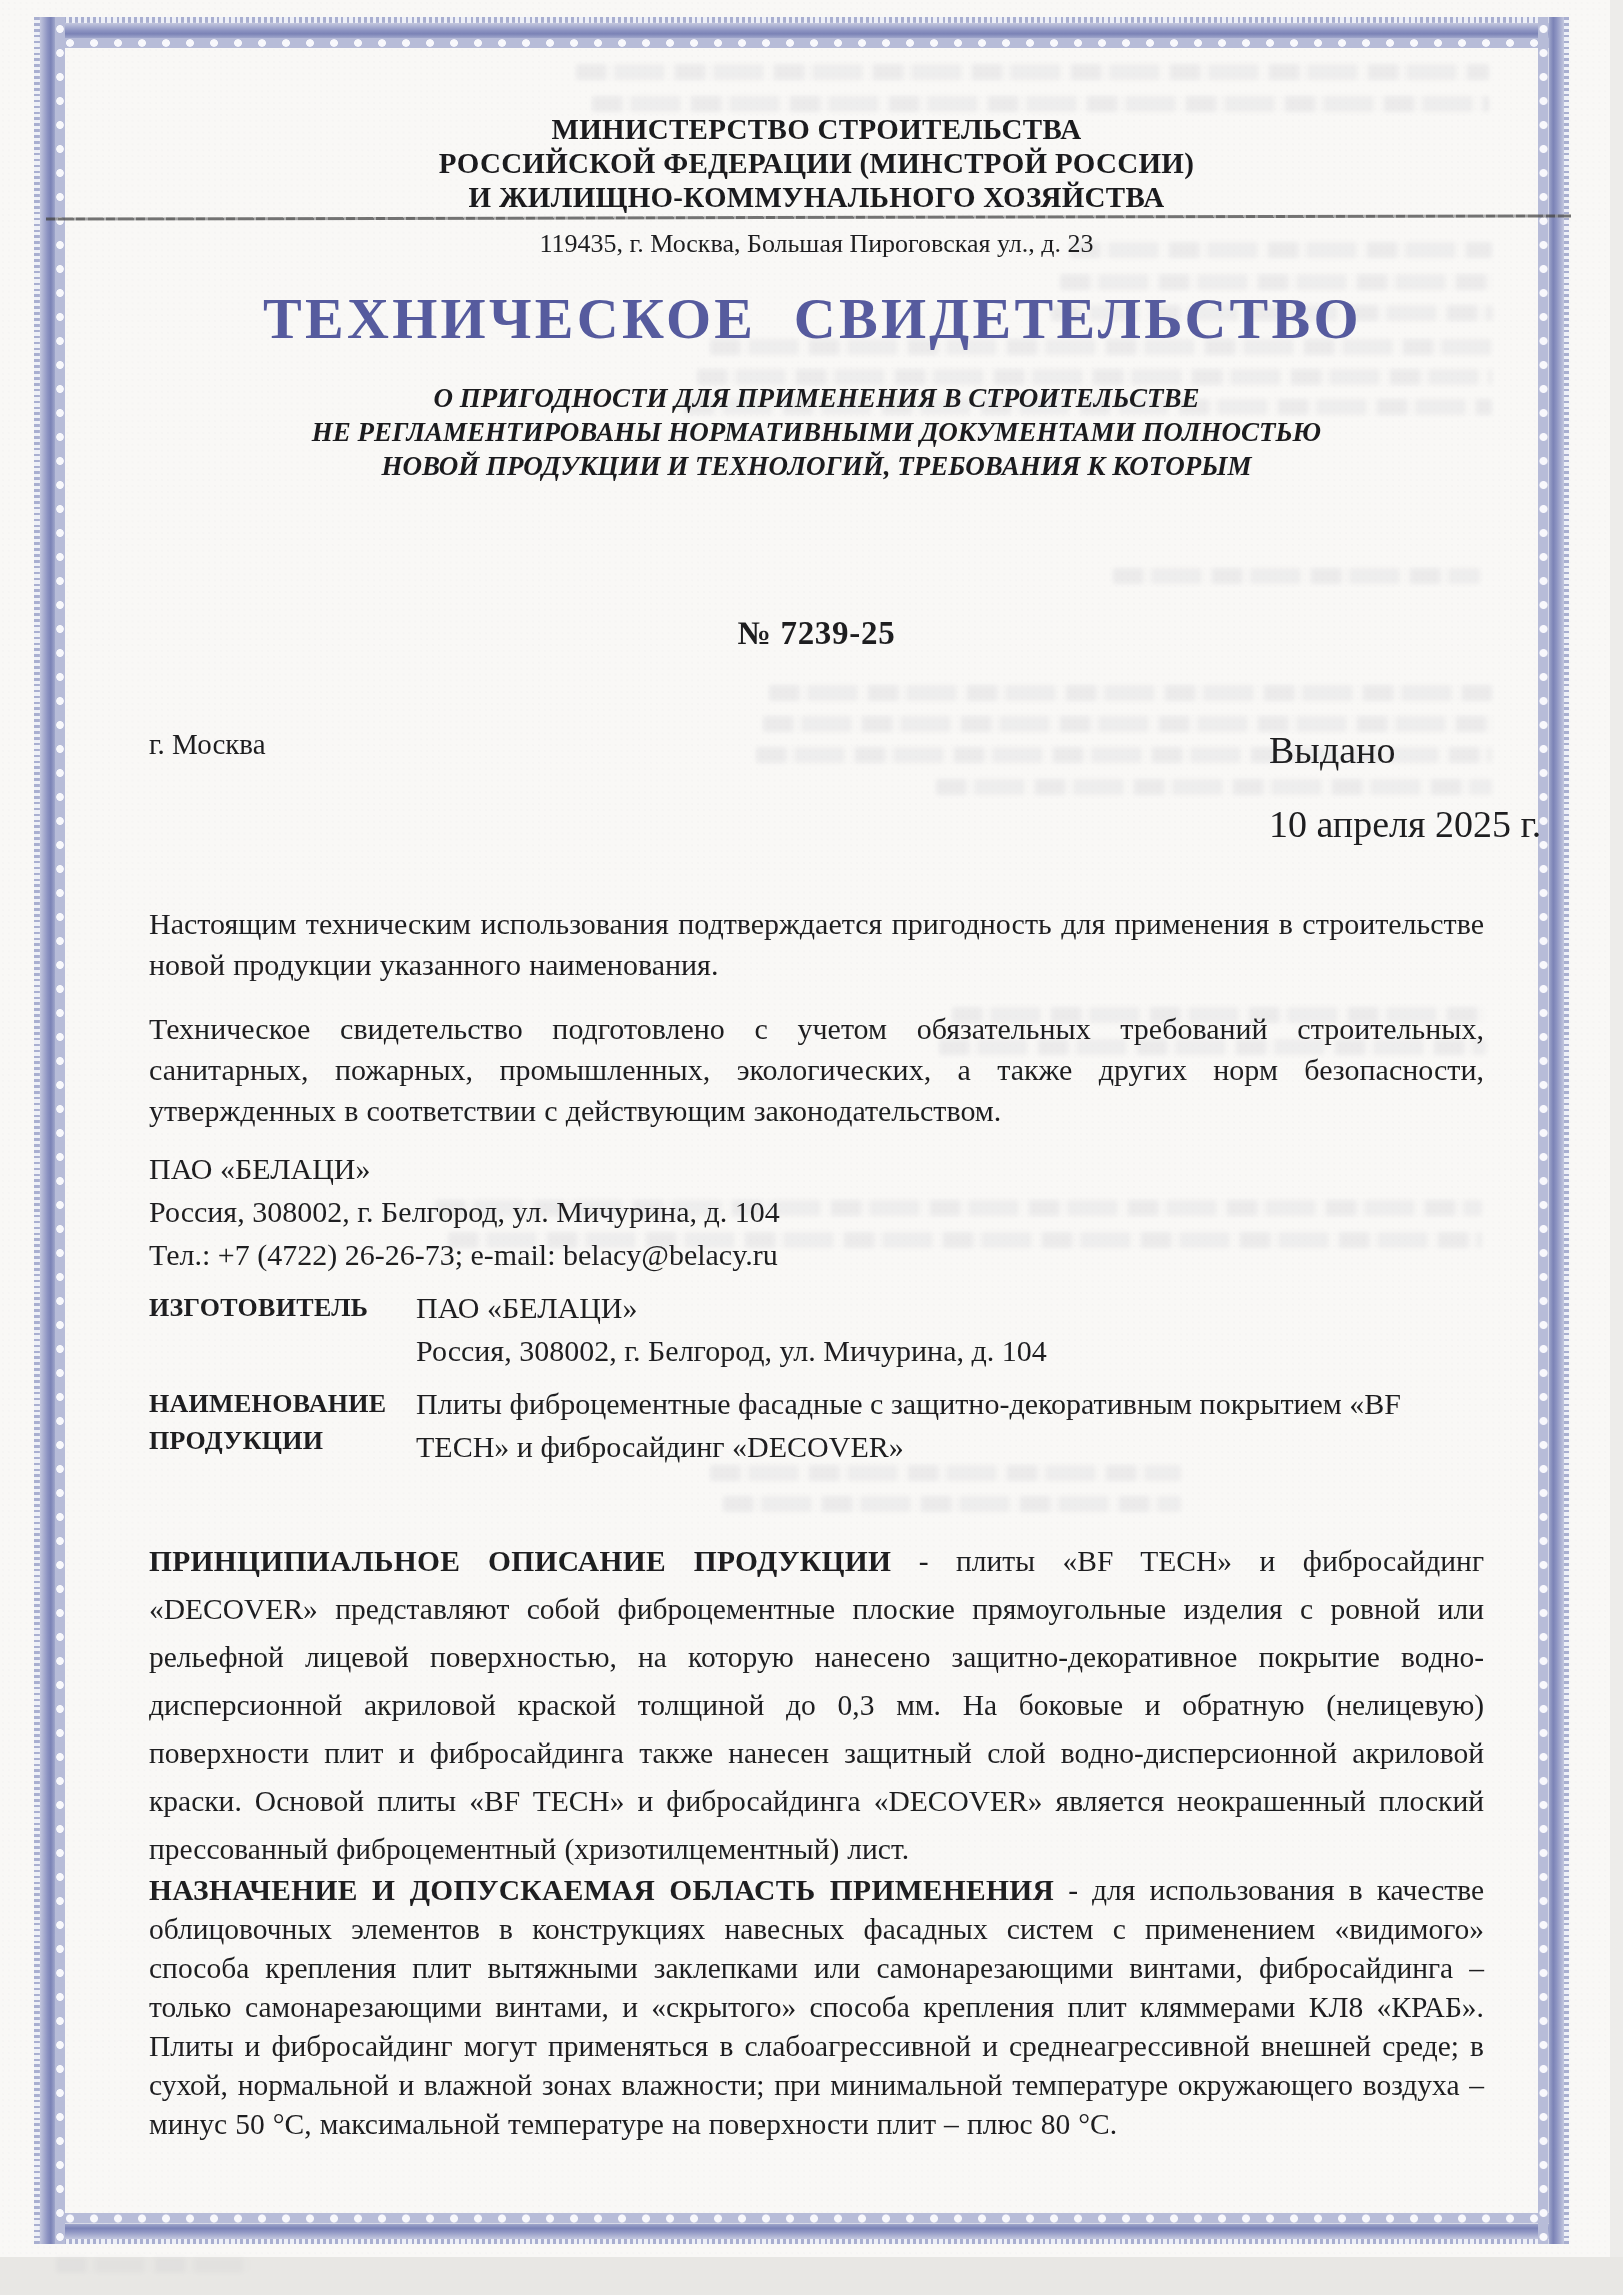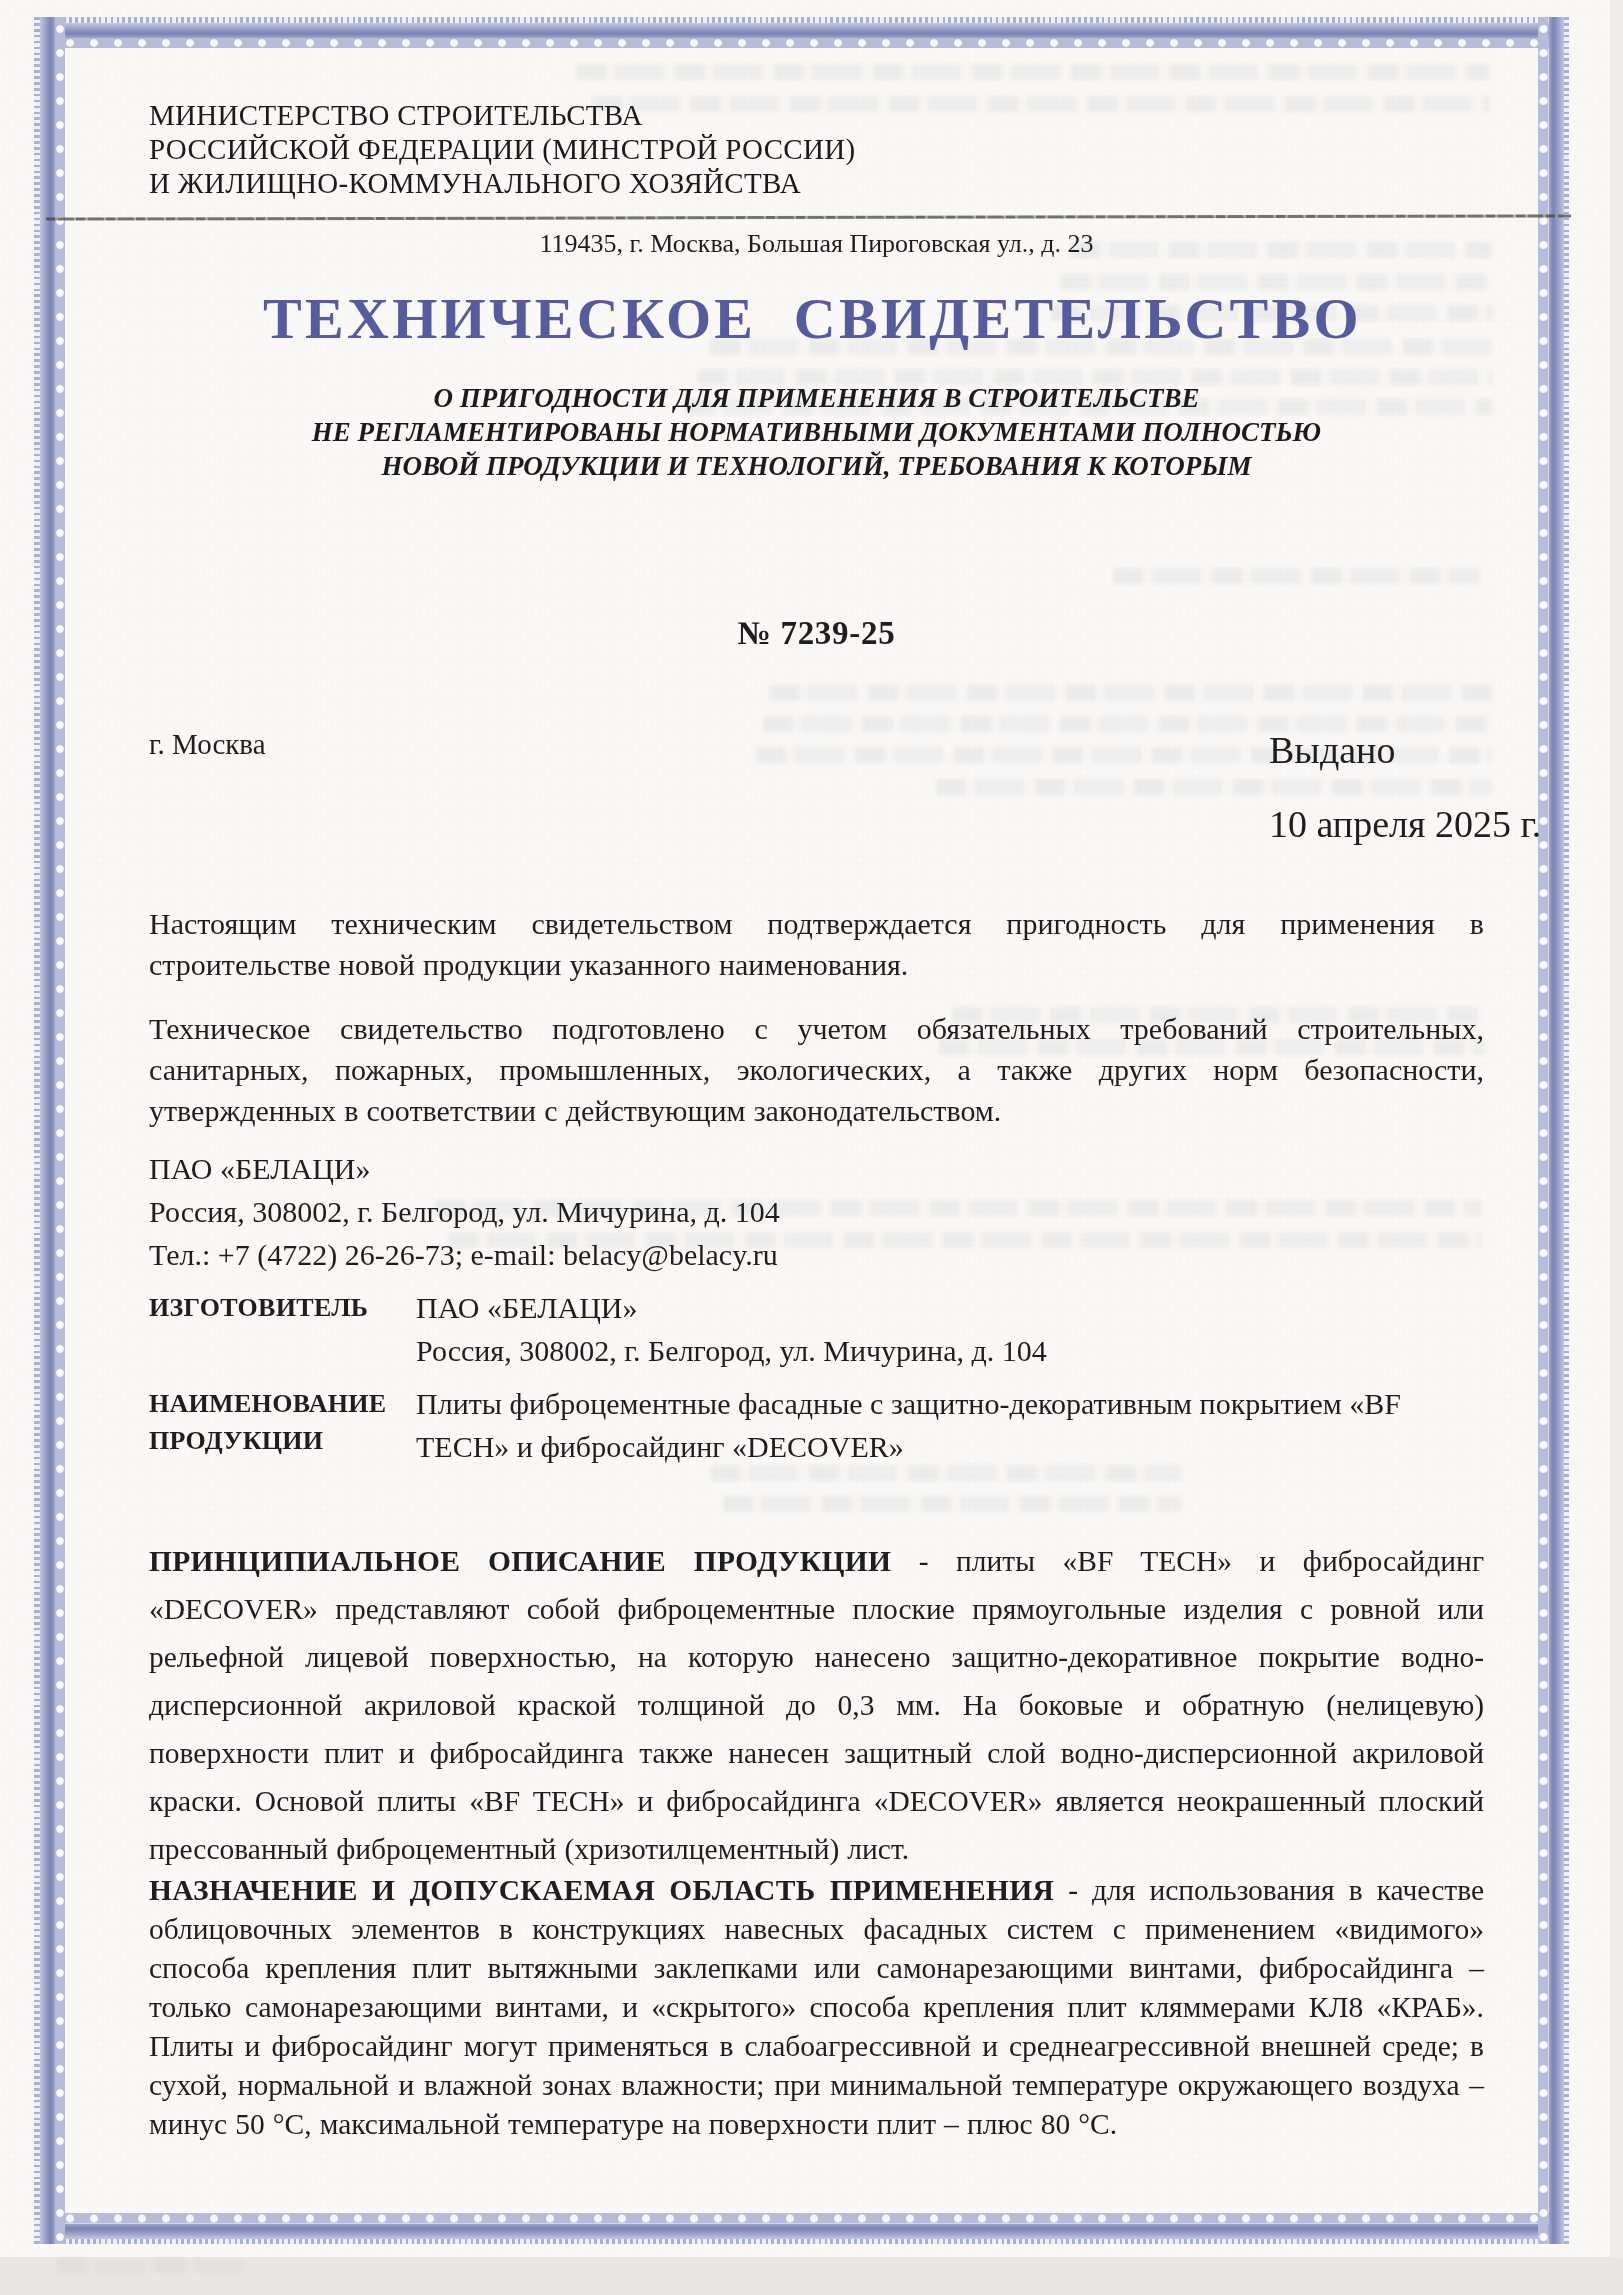--- a/index.html
+++ b/index.html
@@ -52,21 +52,21 @@
     background-size:5.9px 100%,10.5px 24px,15px 100%,10.5px 100%;
     background-position:25.5px 0,0 0,10.5px 0,0 0;
     background-repeat:repeat-y,repeat-y,no-repeat,no-repeat;}
 
   
   .g{position:absolute;height:15.7px;border-radius:2px;filter:blur(2px);opacity:.5;
      background:repeating-linear-gradient(90deg,rgba(80,84,110,.15) 0 30px,rgba(80,84,110,.03) 30px 39px,rgba(80,84,110,.12) 39px 88px,rgba(80,84,110,.02) 88px 99px);}
 
   
   .abs{position:absolute;left:149px;width:1335px;}
-  .ministry{top:98px;font-weight:normal;font-size:29px;line-height:34px;letter-spacing:0.3px;color:#1b1b1e;}
+  .ministry{top:112px;text-align:center;font-weight:bold;font-size:29px;line-height:34px;letter-spacing:0.3px;color:#1b1b1e;}
   .rule{position:absolute;top:216px;left:46px;width:1525px;height:2.6px;opacity:.8;transform:rotate(-.12deg);
     background:repeating-linear-gradient(90deg,#474747 0 9.2px,#8d8d8d 9.2px 11.8px,#525252 11.8px 27.5px,#9a9a9a 27.5px 30px);}
   .address{top:229px;text-align:center;font-size:26px;}
   .doc-title{top:285px;left:63px;width:1499px;text-align:center;font-weight:bold;font-size:58px;
     letter-spacing:3.3px;word-spacing:19.6px;color:#565b9e;}
   .subtitle{top:381px;text-align:center;font-weight:bold;font-size:27px;line-height:34px;color:#1b1b1e;font-style:italic;}
   .doc-number{top:615px;text-align:center;font-weight:bold;font-size:33px;letter-spacing:0.7px;}
   .city{top:728px;font-size:29px;}
   .issued{position:absolute;left:1269px;top:728px;font-size:38px;}
   .issued .date{margin-top:30px;}
@@ -137,21 +137,21 @@
 
   <div class="abs doc-number">№ 7239-25</div>
 
   <div class="abs city">г. Москва</div>
 
   <div class="issued">
     <div>Выдано</div>
     <div class="date">10 апреля 2025 г.</div>
   </div>
 
-  <p class="abs body intro">Настоящим техническим свидетельством подтверждается пригодность для применения в строительстве новой продукции указанного наименования.</p>
+  <p class="abs body intro">Настоящим техническим использования подтверждается пригодность для применения в строительстве новой продукции указанного наименования.</p>
 
   <p class="abs body basis">Техническое свидетельство подготовлено с учетом обязательных требований строительных, санитарных, пожарных, промышленных, экологических, а также других норм безопасности, утвержденных в соответствии с действующим законодательством.</p>
 
   <div class="abs field f1">
     <div class="fvalue">
       <div>ПАО «БЕЛАЦИ»</div>
       <div>Россия, 308002, г. Белгород, ул. Мичурина, д. 104</div>
       <div>Тел.: +7 (4722) 26-26-73; e-mail: belacy@belacy.ru</div>
     </div>
   </div>

